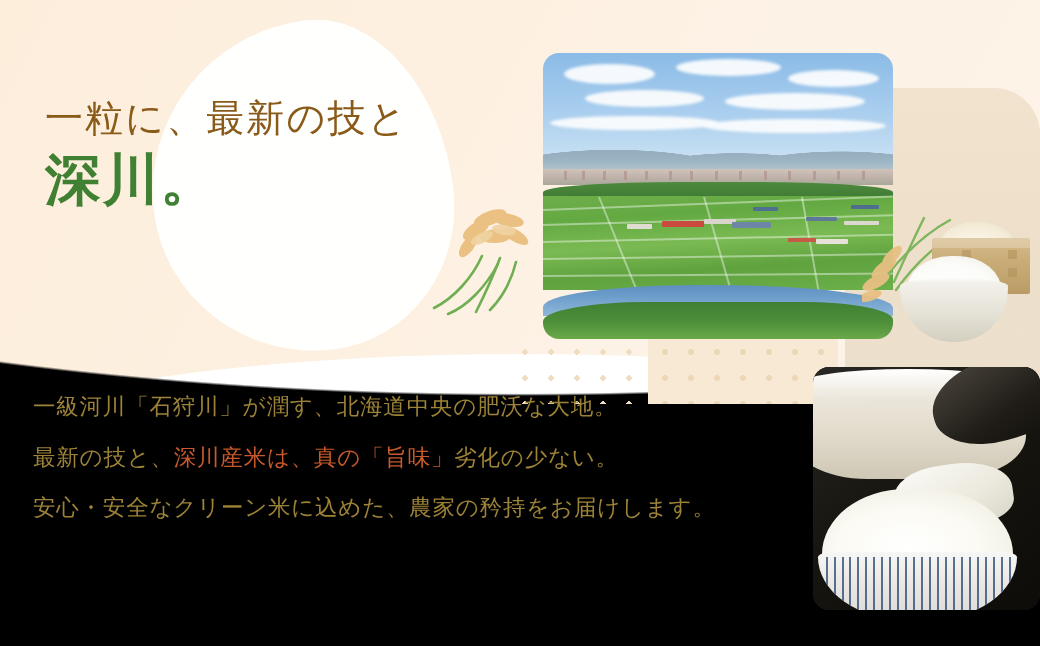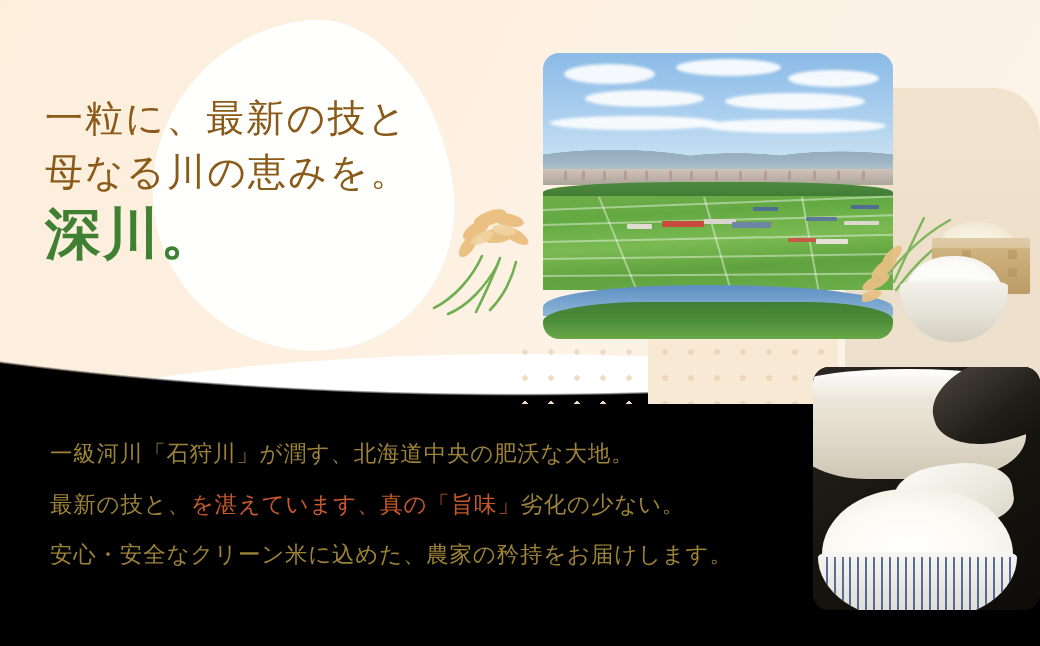--- a/index.html
+++ b/index.html
@@ -151,21 +151,21 @@
     border-radius:40% 48% 34% 44%;transform:rotate(-8deg);}
   .pb-rice{position:absolute;left:4%;top:50%;width:84%;height:34%;
     background:radial-gradient(ellipse at 45% 70%,#ffffff 0%,#fbfaf3 48%,#eae7db 100%);
     border-radius:48% 50% 16% 16% / 86% 86% 22% 22%;}
   .pb-bowl{position:absolute;left:2%;top:76%;width:88%;height:28%;
     background:linear-gradient(180deg,#f7f7f5 0%,#eceae6 40%,#dcdad6 100%);
     border-radius:8% 8% 46% 46% / 8% 8% 94% 94%;overflow:hidden;}
   .pb-bowl i{position:absolute;top:8%;width:2px;height:92%;background:#2f4a76;opacity:.78;}
 
   
-  .body-copy{position:absolute;left:50px;top:396px;z-index:9;margin-top:47px;}
+  .body-copy{position:absolute;left:33px;top:396px;z-index:9;}
   .bc-line{
     font-size:22.5px;
     line-height:1;
     letter-spacing:.035em;
     color:#9d8337;
     margin-bottom:28px;
     white-space:nowrap;
   }
   .bc-line:last-child{margin-bottom:0;}
   .hi{color:#c8592b;}
@@ -179,21 +179,20 @@
 
   <div class="blob"></div>
 
   <div class="beige-panel"></div>
 
   <div class="dots"></div>
   <div class="dots dark"></div>
 
   <div class="headline">
     <div class="hl-line">一粒に、最新の技と</div>
-    <div class="hl-line">母なる川の恵みを。</div>
     <div class="hl-brand">深川。</div>
   </div>
 
   <svg class="stalk" viewBox="0 0 116 132">
     <g fill="none" stroke="#6fae52" stroke-width="2.6" stroke-linecap="round">
       <path d="M10 122 C30 112 48 92 58 70"></path>
       <path d="M24 128 C44 120 62 100 74 78"></path>
       <path d="M52 126 C62 106 70 88 76 72"></path>
       <path d="M66 124 C80 110 88 92 92 76"></path>
     </g>
@@ -322,17 +321,17 @@
         <i style="left:80%"></i>
       <i style="left:84%"></i>
         <i style="left:88%"></i>
         <i style="left:92%"></i>
         <i style="left:96%"></i>
     </div>
   </div>
 
   <div class="body-copy">
     <div class="bc-line">一級河川「石狩川」が潤す、北海道中央の肥沃な大地。</div>
-    <div class="bc-line"><span>最新の技と、</span><span class="hi">を湛えています、真の「旨味」</span><span>劣化の少ない。</span></div>
+    <div class="bc-line"><span>最新の技と、</span><span class="hi">深川産米は、真の「旨味」</span><span>劣化の少ない。</span></div>
     <div class="bc-line">安心・安全なクリーン米に込めた、農家の矜持をお届けします。</div>
   </div>
 
 </div>
 
 </body></html>

